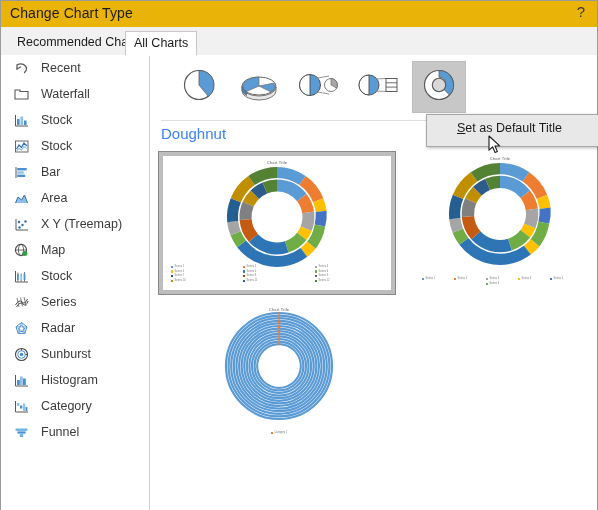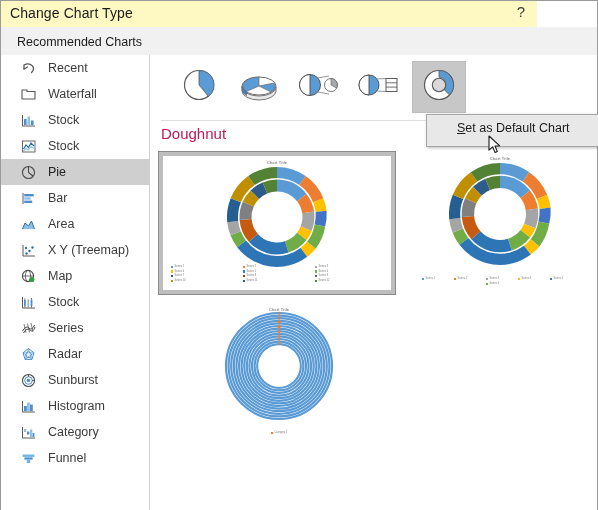--- a/index.html
+++ b/index.html
@@ -10,22 +10,22 @@
     -webkit-font-smoothing:antialiased;
   }
   #app{
     position:relative;width:598px;height:510px;
     box-sizing:border-box;
     border:1px solid #9a9a9a;
     background:#ffffff;
   }
   
   .titlebar{
-    position:absolute;left:0;top:0;width:536px;height:26px;
-    background:#fef9c3;
+    position:absolute;left:0;top:0;width:596px;height:26px;
+    background:#eab308;
   }
   .dlg-title{
     position:absolute;left:9px;top:4px;
     font-size:14px;color:#1b1b1b;letter-spacing:0.1px;
     white-space:nowrap;
   }
   .help-btn{
     position:absolute;right:7px;top:1px;width:18px;height:20px;
     font-size:15px;color:#3a3a3a;text-align:center;line-height:20px;
     cursor:default;
@@ -56,21 +56,21 @@
   
   .sidebar{
     position:absolute;left:0;top:54px;width:148px;height:455px;
     background:#ffffff;
     border-right:1px solid #d0d0d0;
     overflow:hidden;
   }
   .side-item{
     position:relative;height:26px;
     display:flex;align-items:center;
-    padding-left:17px;
+    padding-left:10px;
     cursor:default;
   }
   .side-item.sel{background:#cfcfcf;}
   .side-ico{
     width:20px;height:20px;flex:0 0 20px;
     display:flex;align-items:center;justify-content:center;
     margin-right:10px;
   }
   .side-ico svg{display:block;}
   .side-lbl{
@@ -92,21 +92,21 @@
     display:flex;align-items:center;justify-content:center;
     cursor:default;
   }
   .subtype.sel{background:#c7c7c7;border:1px solid #bdbdbd;}
   .sep-line{
     position:absolute;left:11px;top:65px;width:420px;height:1px;
     background:#dedede;
   }
   .group-title{
     position:absolute;left:11px;top:70px;
-    font-size:15px;color:#be185d;
+    font-size:15px;color:#3b82f6;
   }
   
   .tile{
     position:absolute;
     background:#ffffff;
     box-sizing:border-box;
     cursor:default;
   }
   .tile.sel{
     border:4px solid #bdbdbd;
@@ -167,20 +167,23 @@
 
   <div class="titlebar">
     <div class="dlg-title">Change Chart Type</div>
     <div class="help-btn">?</div>
   </div>
 
   <div class="tabstrip">
     <div class="tab inactive">
       <span>Recommended Charts</span>
     </div>
+    <div class="tab active">
+      <span>All Charts</span>
+    </div>
   </div>
 
   <div class="sidebar">
 
     <div class="side-item">
       <span class="side-ico">
         <svg width="17" height="17" viewBox="0 0 17 17">
             <path d="M4 5 L4 9 M4 5 Q9 2.5 12.5 6 Q15 9 11.5 12.5" stroke="#595959" stroke-width="1.3" fill="none" stroke-linecap="round"></path>
             <path d="M4 9 L7.5 7" stroke="#595959" stroke-width="1.3" fill="none" stroke-linecap="round"></path>
           </svg>
@@ -213,29 +216,20 @@
       <span class="side-ico">
         <svg width="17" height="17" viewBox="0 0 17 17">
             <rect x="2.5" y="3" width="12.5" height="11" fill="none" stroke="#595959" stroke-width="0.9"></rect>
             <polyline points="3.5,11 6,7 8.5,9.5 11,5 14,8" stroke="#2f6fa8" stroke-width="1.2" fill="none"></polyline>
             <polyline points="3.5,12.8 6,10.5 8.5,12 11,8.5 14,10.5" stroke="#8fc0e8" stroke-width="1.2" fill="none"></polyline>
           </svg>
       </span>
       <span class="side-lbl">Stock</span>
     </div>
 
-    <div class="side-item sel">
-      <span class="side-ico">
-        <svg width="17" height="17" viewBox="0 0 17 17">
-            <circle cx="8.5" cy="8.5" r="6" fill="none" stroke="#4a4a4a" stroke-width="1.1"></circle>
-            <path d="M8.5 8.5 L8.5 2.5 M8.5 8.5 L13 12" stroke="#4a4a4a" stroke-width="1.1"></path>
-          </svg>
-      </span>
-      <span class="side-lbl">Pie</span>
-    </div>
 
     <div class="side-item">
       <span class="side-ico">
         <svg width="17" height="17" viewBox="0 0 17 17">
             <path d="M3 3 V14" stroke="#595959" stroke-width="1"></path>
             <rect x="4.2" y="4" width="9.5" height="2.4" fill="#4a8fd0"></rect>
             <rect x="4.2" y="7.3" width="6.5" height="2.4" fill="#8fc0e8"></rect>
             <rect x="4.2" y="10.6" width="8" height="2.4" fill="#4a8fd0"></rect>
           </svg>
       </span>
@@ -619,21 +613,21 @@
             <span class="sw" style="background:#ED7D31"></span>
             <span class="tx">Category 1</span>
           </div>
       </div>
     </div>
 
   </div>
 
   <div class="ctxmenu">
     <div class="ctx-item">
-      <u>S</u><span>et as Default Chart</span>
+      <u>S</u><span>et as Default Title</span>
     </div>
   </div>
 
   <div class="cursor">
     <svg width="14" height="20" viewBox="0 0 14 20">
       <path d="M1,1 L1,15.2 L4.6,11.8 L7.1,17.6 L9.4,16.6 L7,11 L11.7,10.8 Z" fill="#ffffff" stroke="#1a1a1a" stroke-width="1.1" stroke-linejoin="round"></path>
     </svg>
   </div>
 
 </div>

